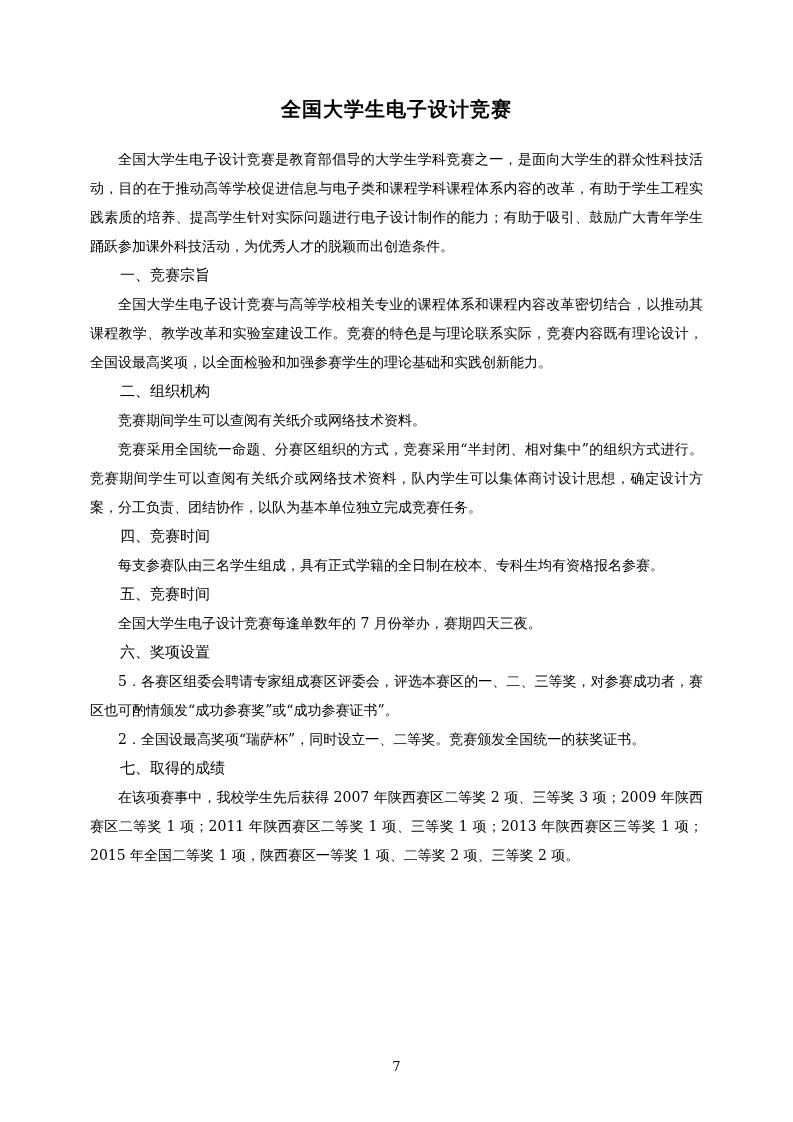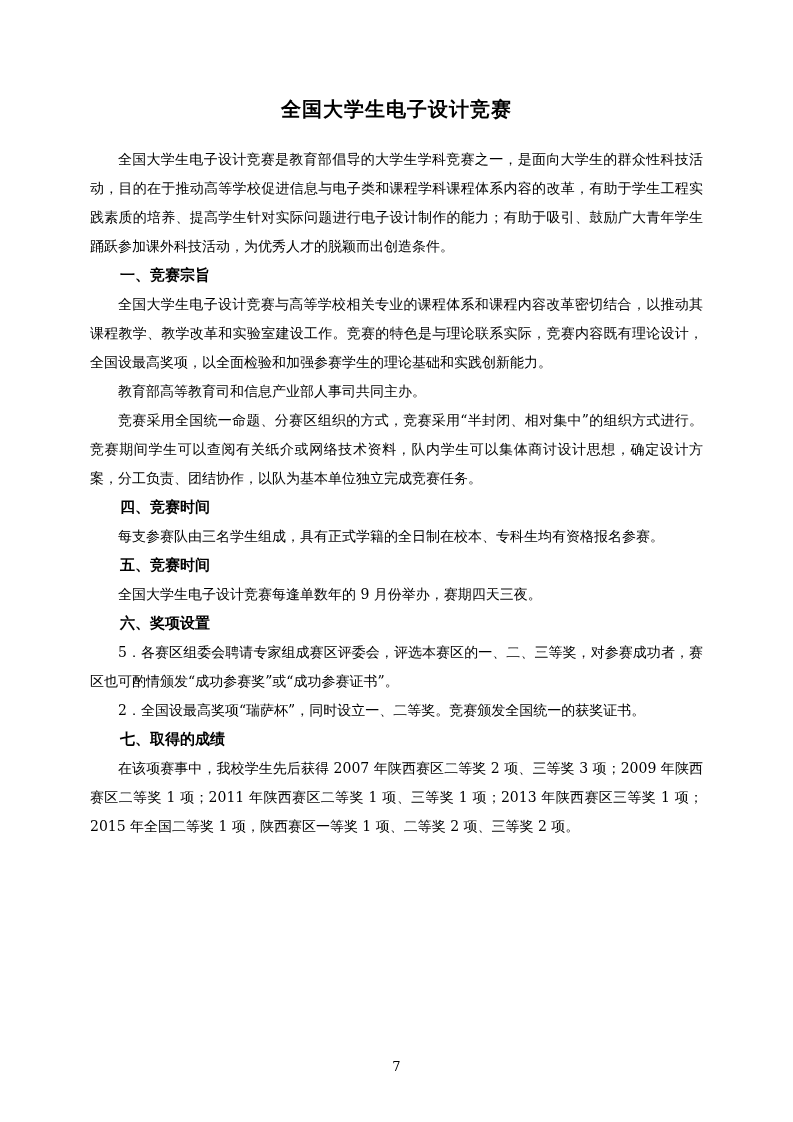--- a/index.html
+++ b/index.html
@@ -34,21 +34,21 @@
     font-size: 14px;
     line-height: 29px;
     text-align: justify;
     text-justify: inter-ideograph;
     text-indent: 2em;
     margin: 0;
   }
   .heading {
     font-size: 15px;
     line-height: 29px;
-    font-weight: bold;
+    font-weight: normal;
     text-indent: 2em;
     margin: 0;
     font-family: "DejaVu Sans", "Liberation Sans", sans-serif;
   }
   .page-number {
     position: absolute;
     bottom: 48px;
     left: 0;
     width: 793px;
     text-align: center;
@@ -58,26 +58,27 @@
 </style>
 </head>
 <body>
 
 <div class="page">
   <h1 class="doc-title">全国大学生电子设计竞赛</h1>
   <div class="body-content">
     <p class="para">全国大学生电子设计竞赛是教育部倡导的大学生学科竞赛之一，是面向大学生的群众性科技活动，目的在于推动高等学校促进信息与电子类和课程学科课程体系内容的改革，有助于学生工程实践素质的培养、提高学生针对实际问题进行电子设计制作的能力；有助于吸引、鼓励广大青年学生踊跃参加课外科技活动，为优秀人才的脱颖而出创造条件。</p>
     <p class="heading">一、竞赛宗旨</p>
     <p class="para">全国大学生电子设计竞赛与高等学校相关专业的课程体系和课程内容改革密切结合，以推动其课程教学、教学改革和实验室建设工作。竞赛的特色是与理论联系实际，竞赛内容既有理论设计，全国设最高奖项，以全面检验和加强参赛学生的理论基础和实践创新能力。</p>
-    <p class="para">教育部高等教育司和信息产业部人事司共同主办。</p>
+    <p class="heading">二、组织机构</p>
+    <p class="para">竞赛期间学生可以查阅有关纸介或网络技术资料。</p>
     <p class="para">竞赛采用全国统一命题、分赛区组织的方式，竞赛采用“半封闭、相对集中”的组织方式进行。竞赛期间学生可以查阅有关纸介或网络技术资料，队内学生可以集体商讨设计思想，确定设计方案，分工负责、团结协作，以队为基本单位独立完成竞赛任务。</p>
     <p class="heading">四、竞赛时间</p>
     <p class="para">每支参赛队由三名学生组成，具有正式学籍的全日制在校本、专科生均有资格报名参赛。</p>
     <p class="heading">五、竞赛时间</p>
-    <p class="para">全国大学生电子设计竞赛每逢单数年的 9 月份举办，赛期四天三夜。</p>
+    <p class="para">全国大学生电子设计竞赛每逢单数年的 7 月份举办，赛期四天三夜。</p>
     <p class="heading">六、奖项设置</p>
     <p class="para">5．各赛区组委会聘请专家组成赛区评委会，评选本赛区的一、二、三等奖，对参赛成功者，赛区也可酌情颁发“成功参赛奖”或“成功参赛证书”。</p>
     <p class="para">2．全国设最高奖项“瑞萨杯”，同时设立一、二等奖。竞赛颁发全国统一的获奖证书。</p>
     <p class="heading">七、取得的成绩</p>
     <p class="para">在该项赛事中，我校学生先后获得 2007 年陕西赛区二等奖 2 项、三等奖 3 项；2009 年陕西赛区二等奖 1 项；2011 年陕西赛区二等奖 1 项、三等奖 1 项；2013 年陕西赛区三等奖 1 项；2015 年全国二等奖 1 项，陕西赛区一等奖 1 项、二等奖 2 项、三等奖 2 项。</p>
   </div>
   <div class="page-number">7</div>
 </div>
 
 </body></html>

